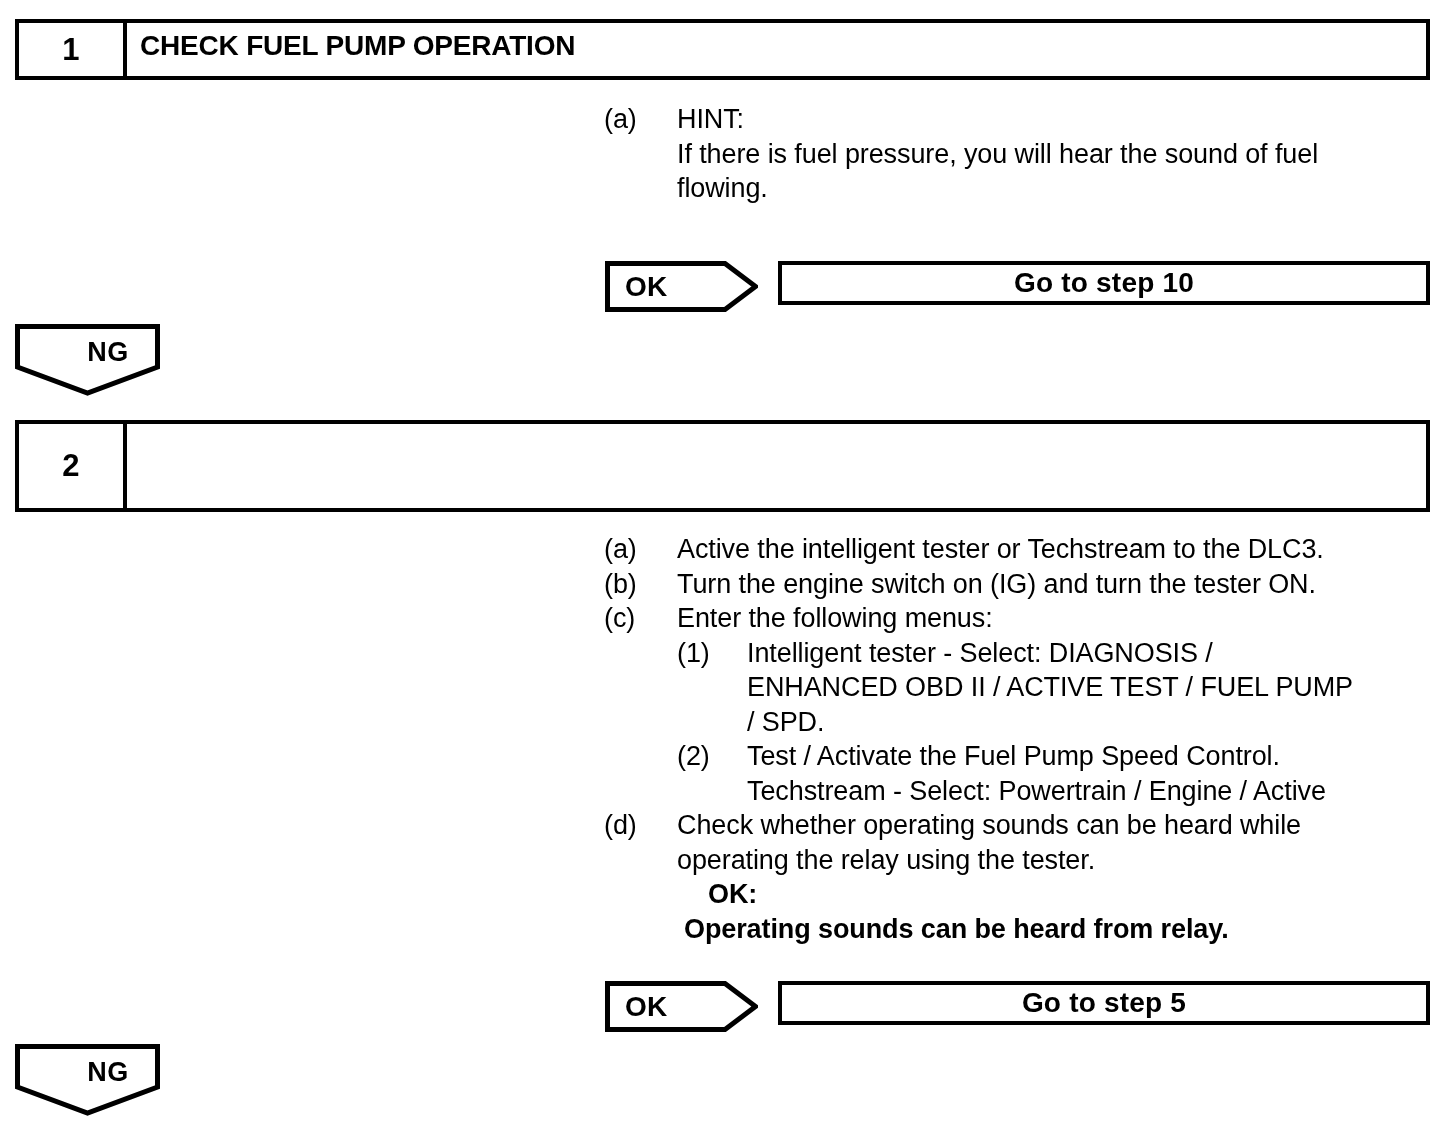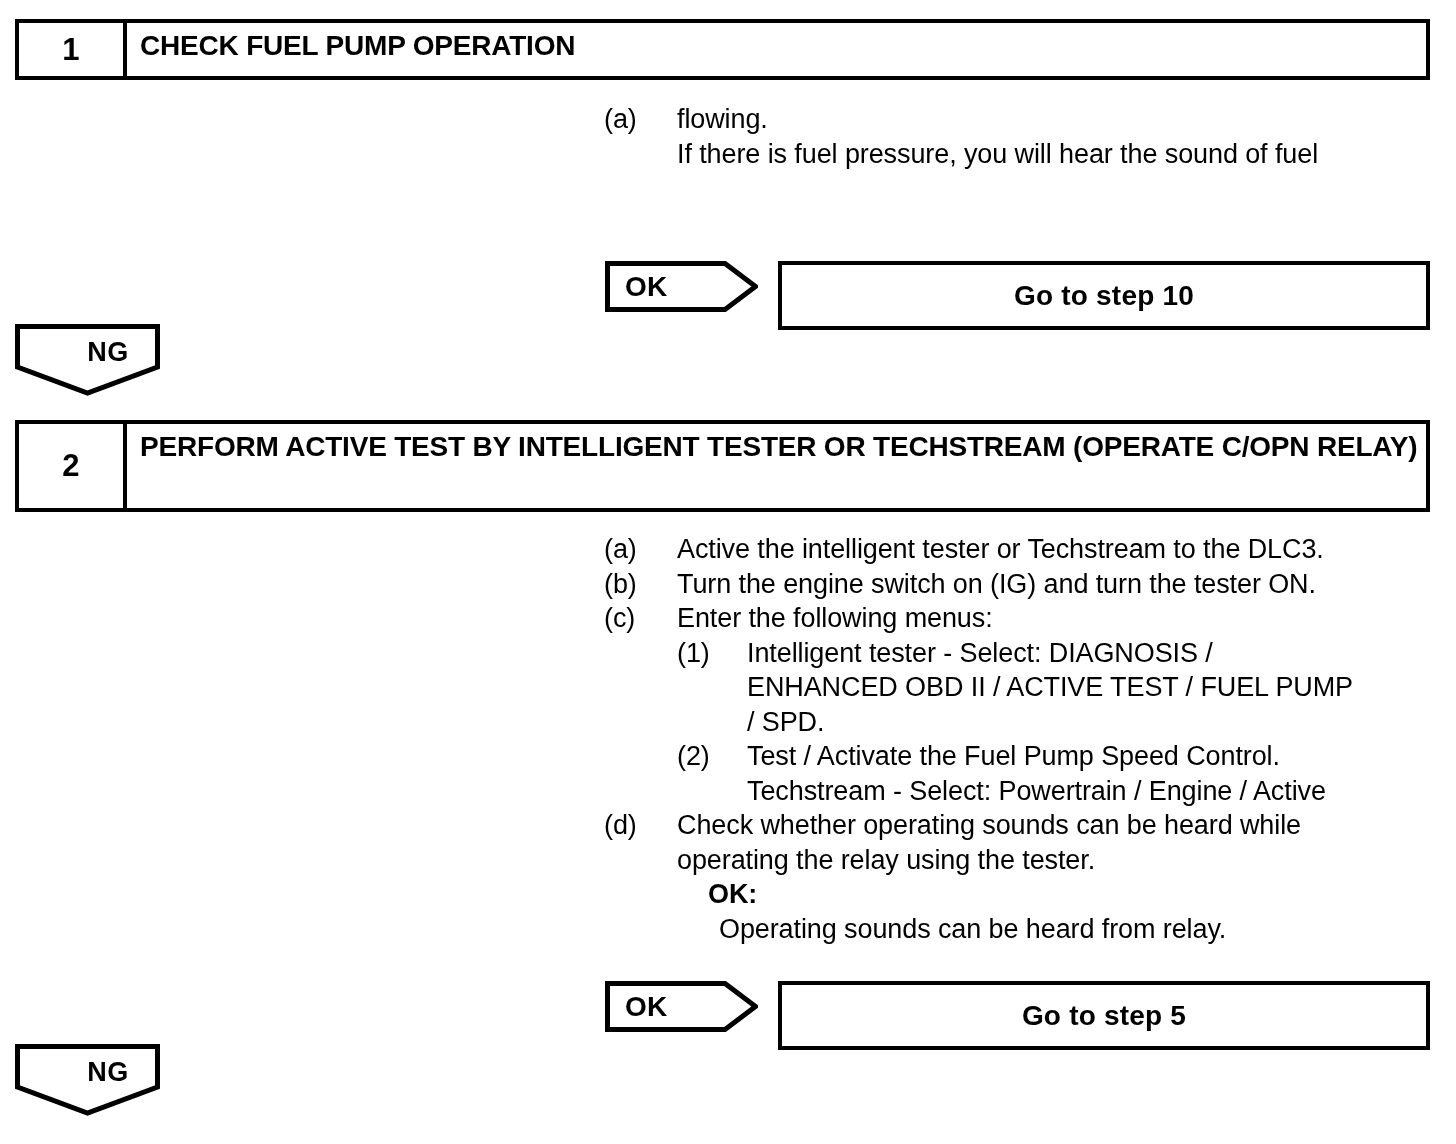--- a/index.html
+++ b/index.html
@@ -71,22 +71,22 @@
     flex: 1 1 auto;
   }
   .sub-list {
     margin-left: 73px;
   }
   .ok-label {
     font-weight: bold;
     margin-left: 104px;
   }
   .ok-statement {
-    font-weight: normal;
-    margin-left: 115px;
+    font-weight: bold;
+    margin-left: 80px;
   }
 
   
   .result-row {
     position: absolute;
     display: flex;
     align-items: stretch;
   }
   .ok-pentagon {
     position: relative;
@@ -108,21 +108,21 @@
     align-items: center;
     font-size: 28px;
     font-weight: bold;
     letter-spacing: 0.3px;
   }
   .goto-box {
     margin-left: 20px;
     flex: 1 1 auto;
     border: 4px solid #000;
     box-sizing: border-box;
-    height: 69px;
+    height: 44px;
     display: flex;
     align-items: center;
     justify-content: center;
     font-size: 28px;
     font-weight: bold;
     letter-spacing: 0.2px;
     background: #fff;
   }
 
   
@@ -156,22 +156,23 @@
 
 <div class="step-header" style="top:19px; height:61px;">
   <div class="step-num-cell">1</div>
   <div class="step-title-cell">CHECK FUEL PUMP OPERATION</div>
 </div>
 
 <div class="body-block" style="left:604px; top:102px; width:846px;">
   <div class="item-row">
     <div class="item-label">(a)</div>
     <div class="item-text">
+      <div>HINT:</div>
+      <div>If there is fuel pressure, you will hear the sound of fuel</div>
       <div>flowing.</div>
-      <div>If there is fuel pressure, you will hear the sound of fuel</div>
     </div>
   </div>
 </div>
 
 <div class="result-row" style="left:605px; top:261px; width:825px;">
   <div class="ok-pentagon">
     <svg viewBox="0 0 153 51" preserveAspectRatio="none">
       <path d="M 2.5,2.5 L 120,2.5 L 150.5,25.5 L 120,48.5 L 2.5,48.5 Z" fill="#ffffff" stroke="#000000" stroke-width="5"></path>
     </svg>
     <div class="ok-text">OK</div>
@@ -181,21 +182,20 @@
 
 <div class="ng-pentagon" style="left:15px; top:324px;">
   <svg viewBox="0 0 145 72" preserveAspectRatio="none">
     <path d="M 2.5,2.5 L 142.5,2.5 L 142.5,43 L 72.5,69 L 2.5,43 Z" fill="#ffffff" stroke="#000000" stroke-width="5"></path>
   </svg>
   <div class="ng-text">NG</div>
 </div>
 
 <div class="step-header" style="top:420px; height:92px;">
   <div class="step-num-cell">2</div>
-  <div class="step-title-cell">PERFORM ACTIVE TEST BY INTELLIGENT TESTER OR TECHSTREAM (OPERATE C/OPN RELAY)</div>
 </div>
 
 <div class="body-block" style="left:604px; top:532px; width:846px;">
 
   <div class="item-row">
     <div class="item-label">(a)</div>
     <div class="item-text">
       <div>Active the intelligent tester or Techstream to the DLC3.</div>
     </div>
   </div>

